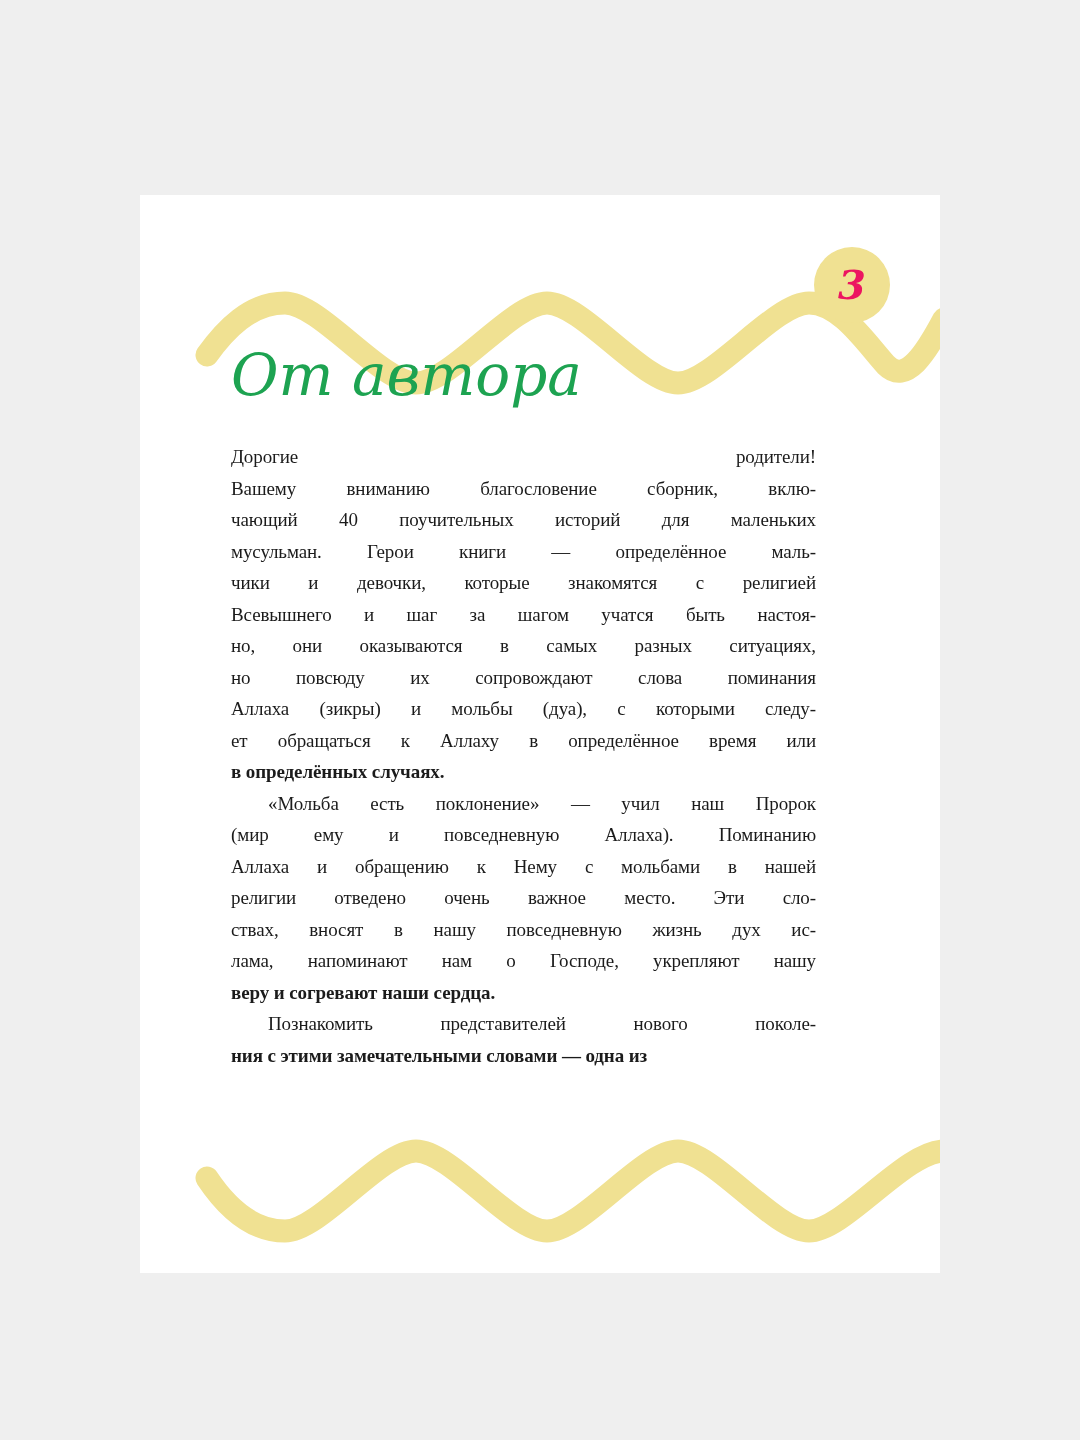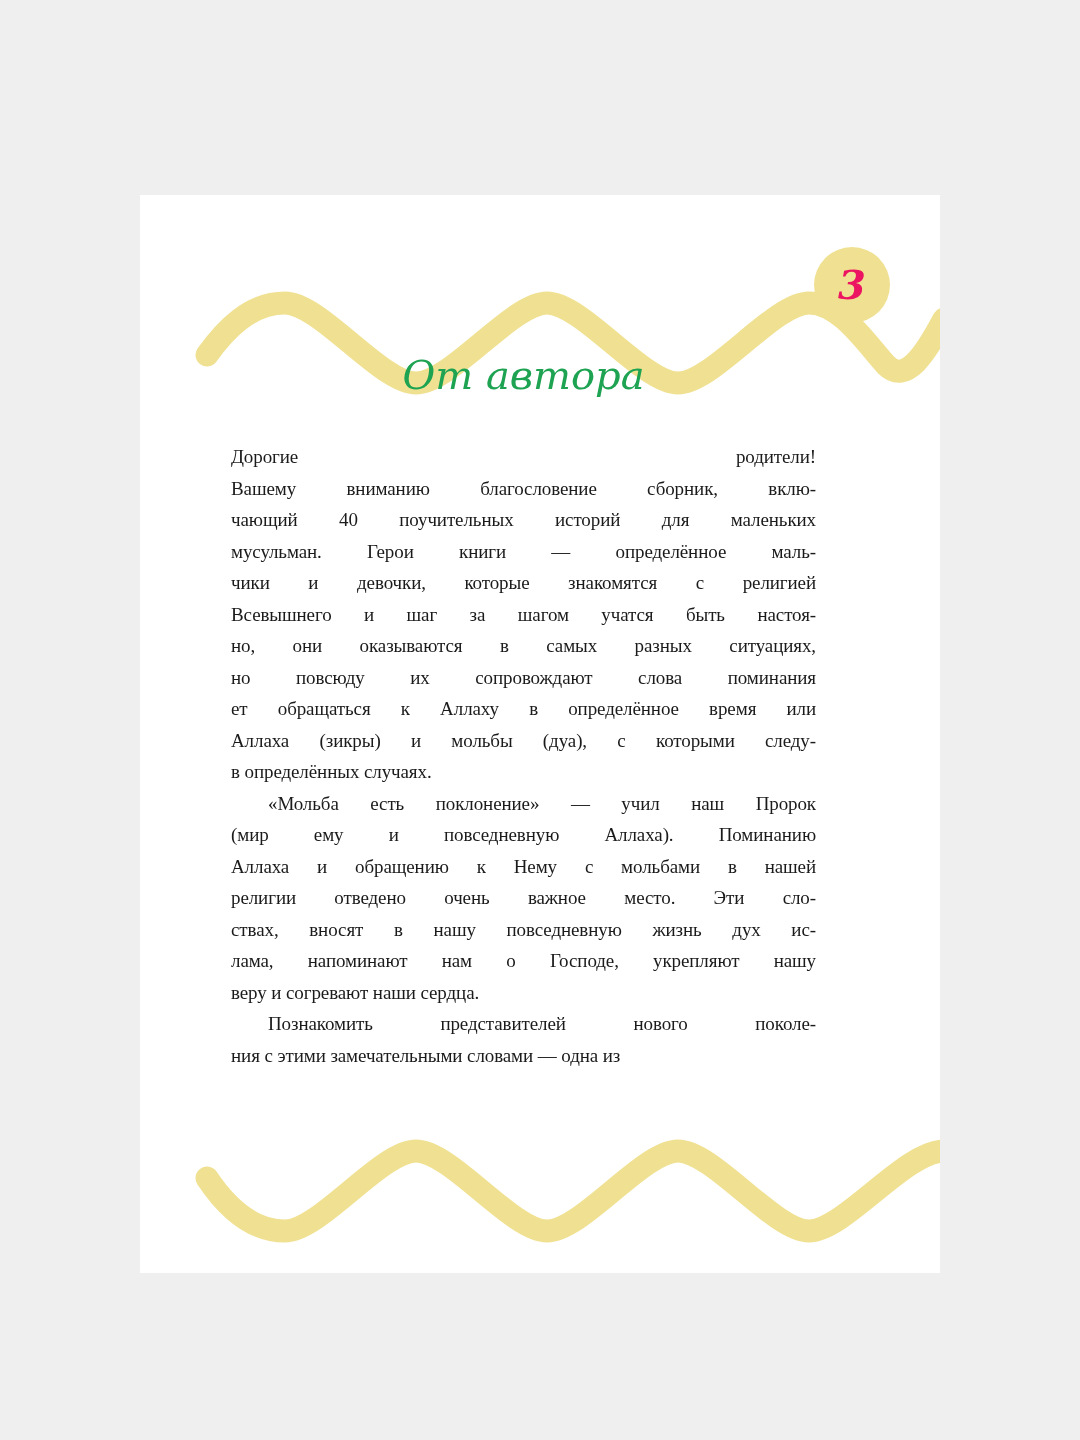--- a/index.html
+++ b/index.html
@@ -41,42 +41,43 @@
     line-height: 1;
     z-index: 2;
   }
   .content {
     position: relative;
     padding: 148px 124px 0 91px;
     z-index: 1;
   }
   .page-title {
     margin: 0 0 34px 0;
-    text-align: center;
+    text-align: left;
     font-family: "DejaVu Serif", serif;
     font-style: italic;
     font-weight: normal;
-    font-size: 40px;
+    font-size: 58px;
     line-height: 64px;
   }
   .body-text {
     color: #1b1b1b;
     font-size: 19px;
     line-height: 31.5px;
     letter-spacing: -0.1px;
   }
   .salutation {
     text-align: center;
   }
   .line {
     text-align: justify;
     text-align-last: justify;
   }
   .line.last {
     text-align-last: left;
+    font-weight: bold;
   }
   .paragraph.indent .line:first-child {
     text-indent: 37px;
     font-family: Liberation Serif, serif;
   }
 </style>
 </head>
 <body>
 
 <div class="canvas">
@@ -98,22 +99,22 @@
         <div class="line salutation">Дорогие родители!</div>
 
       <div class="paragraph">
             <div class="line">Вашему вниманию благословение сборник, вклю-</div>
             <div class="line">чающий 40 поучительных историй для маленьких</div>
             <div class="line">мусульман. Герои книги — определённое маль-</div>
             <div class="line">чики и девочки, которые знакомятся с религией</div>
             <div class="line">Всевышнего и шаг за шагом учатся быть настоя-</div>
             <div class="line">но, они оказываются в самых разных ситуациях,</div>
             <div class="line">но повсюду их сопровождают слова поминания</div>
+            <div class="line">Аллаха (зикры) и мольбы (дуа), с которыми следу-</div>
             <div class="line">ет обращаться к Аллаху в определённое время или</div>
-            <div class="line">Аллаха (зикры) и мольбы (дуа), с которыми следу-</div>
             <div class="line last">в определённых случаях.</div>
           </div>
           <div class="paragraph indent">
             <div class="line">«Мольба есть поклонение» — учил наш Пророк</div>
             <div class="line">(мир ему и повседневную Аллаха). Поминанию</div>
             <div class="line">Аллаха и обращению к Нему с мольбами в нашей</div>
             <div class="line">религии отведено очень важное место. Эти сло-</div>
             <div class="line">ствах, вносят в нашу повседневную жизнь дух ис-</div>
             <div class="line">лама, напоминают нам о Господе, укрепляют нашу</div>
             <div class="line last">веру и согревают наши сердца.</div>

